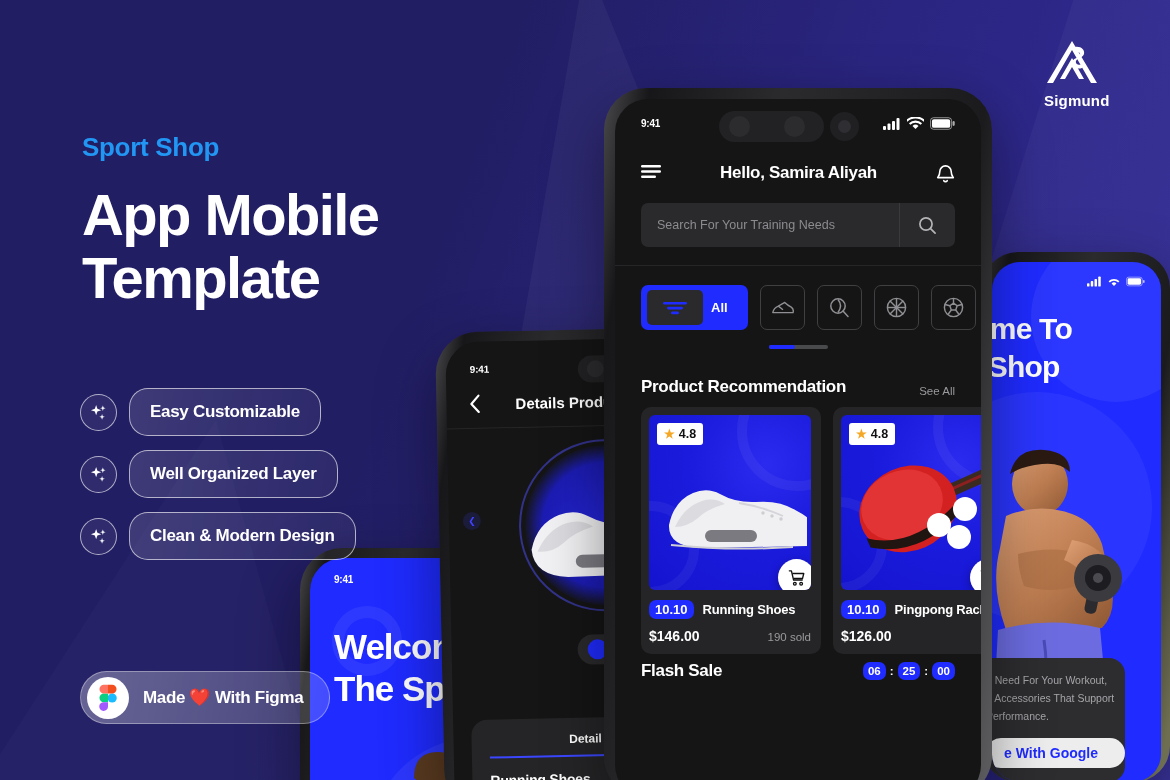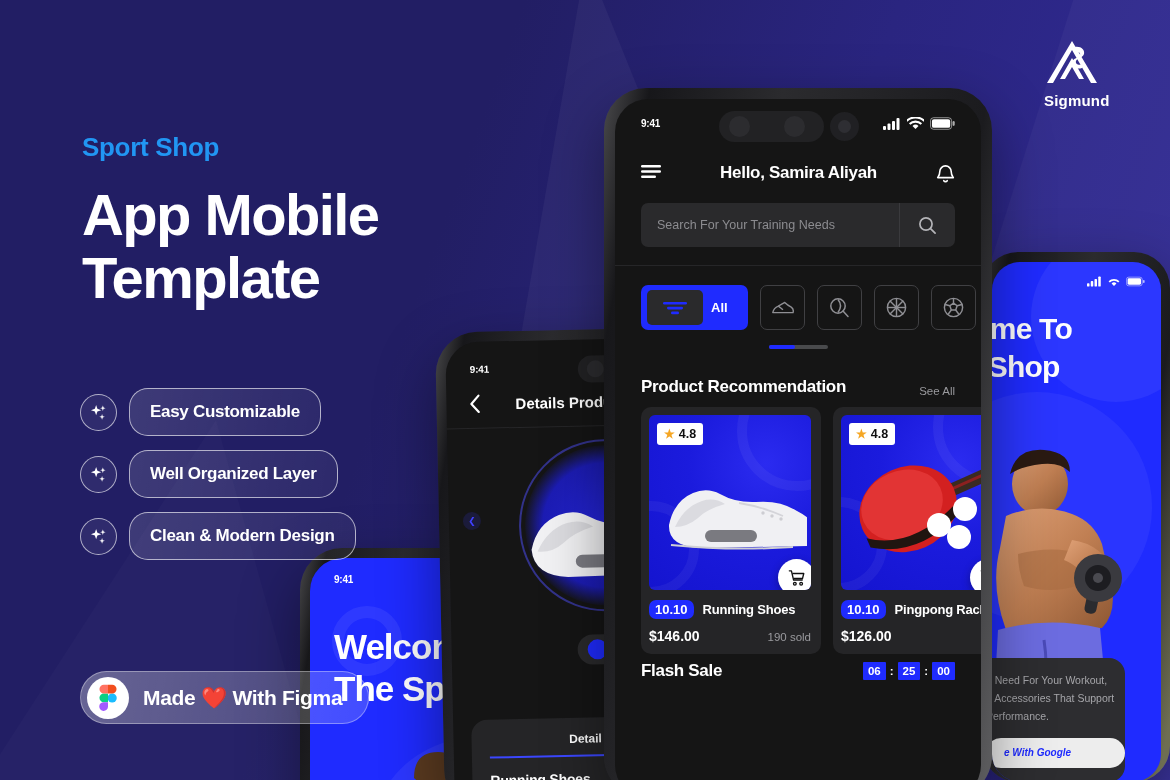--- a/index.html
+++ b/index.html
@@ -71,21 +71,21 @@
     position:absolute; left:80px; top:671px; z-index:6;
     height:53px; border-radius:27px; display:flex; align-items:center;
     background:linear-gradient(100deg,rgba(255,255,255,.30),rgba(255,255,255,.16));
     border:1px solid rgba(255,255,255,.35);
     padding:0 26px 0 6px;
   }
   #figma-badge .fcircle {
     width:42px; height:42px; border-radius:50%; background:#fff;
     display:flex; align-items:center; justify-content:center; margin-right:14px;
   }
-  #figma-badge .ftext { color:#fff; font-size:21px; font-weight:bold; letter-spacing:-.3px; }
+  #figma-badge .ftext { color:#fff; font-size:17px; font-weight:bold; letter-spacing:-.3px; }
 
   
   #sigmund { position:absolute; right:26px; top:38px; z-index:9; text-align:left; width:100px; }
   #sigmund .sname { color:#fff; font-size:15px; font-weight:bold; letter-spacing:.2px; margin-top:2px; }
 
   
   .phone { position:absolute; z-index:4; }
   .phone .body {
     position:absolute; inset:0; border-radius:42px;
     background:linear-gradient(100deg,#4a4a4c 0%,#17171a 9%,#2b2b2e 35%,#1b1b1e 75%,#5a5a5c 98%);
@@ -180,21 +180,21 @@
     box-shadow:0 3px 8px rgba(0,0,0,.3);
   }
   .ptag-row { display:flex; align-items:center; gap:9px; margin-top:10px; }
   .ptag { background:#1f2bff; color:#fff; font-size:13px; font-weight:bold; border-radius:7px; padding:2px 6px; }
   .pname { color:#fff; font-size:13px; font-weight:bold; letter-spacing:-.2px; white-space:nowrap; }
   .pfoot { display:flex; align-items:baseline; justify-content:space-between; margin-top:9px; }
   .pprice { color:#fff; font-size:14px; font-weight:bold; }
   .psold { color:#9a9a9e; font-size:11.5px; }
 
   .timer { display:flex; align-items:center; gap:4px; }
-  .timer .tb { background:#1f2bff; color:#fff; font-size:11.5px; font-weight:bold; border-radius:1px; padding:3px 5px; }
+  .timer .tb { background:#1f2bff; color:#fff; font-size:11.5px; font-weight:bold; border-radius:7px; padding:3px 5px; }
   .timer .tc { color:#fff; font-size:11.5px; font-weight:bold; }
 
   
   #phone-detail { left:440px; top:330px; width:250px; height:480px; z-index:5; transform:rotate(-1.2deg); }
   #phone-detail .screen { left:10px; top:10px; right:10px; bottom:0; }
   .dh-row { position:absolute; left:22px; right:22px; top:52px; display:flex; align-items:center; }
   .dh-title { color:#fff; font-size:15px; font-weight:bold; margin-left:34px; white-space:nowrap; }
   .d-sep { position:absolute; left:0; right:0; top:86px; height:1px; background:#262628; }
   .d-hero {
     position:absolute; left:20px; right:-10px; top:100px; height:170px;
@@ -243,21 +243,21 @@
   #phone-right .screen { left:10px; top:10px; right:9px; bottom:0; background:#1f2bff; border-radius:28px; }
   .r-blob1 { position:absolute; right:-40px; top:-30px; width:170px; height:170px; border-radius:50%; background:rgba(255,255,255,.06); }
   .r-blob2 { position:absolute; left:-70px; top:130px; width:230px; height:230px; border-radius:50%; background:rgba(255,255,255,.05); }
   .r-title { position:absolute; left:-86px; top:48px; color:#fff; font-size:30px; font-weight:bold; line-height:1.25; letter-spacing:-.8px; white-space:nowrap; }
   .r-person { position:absolute; left:-22px; top:182px; width:190px; height:290px; }
   .r-sheet { position:absolute; left:-22px; right:36px; top:396px; bottom:0; background:#2d2d30; border-radius:16px; padding:14px 0 0 0; }
   .r-desc { color:#a6a6aa; font-size:10.5px; line-height:1.7; padding-left:16px; white-space:nowrap; }
   .r-btn { height:30px; border-radius:15px; display:flex; align-items:center; margin:12px 0 0 16px; padding-left:18px; }
   .r-btn.google { background:#ededed; color:#1f2bff; }
   .r-btn.fb { background:#1f2bff; color:#fff; }
-  .r-btn span { font-size:10px; font-weight:bold; white-space:nowrap;font-style:italic; }
+  .r-btn span { font-size:14px; font-weight:bold; white-space:nowrap; }
 </style>
 </head>
 <body>
 
 <div id="bg">
   <div class="bg-base"></div>
   <div class="bg-tri tri-a"></div>
   <div class="bg-tri tri-b"></div>
   <div class="bg-tri tri-c"></div>
   <div class="bg-tri tri-d"></div>

